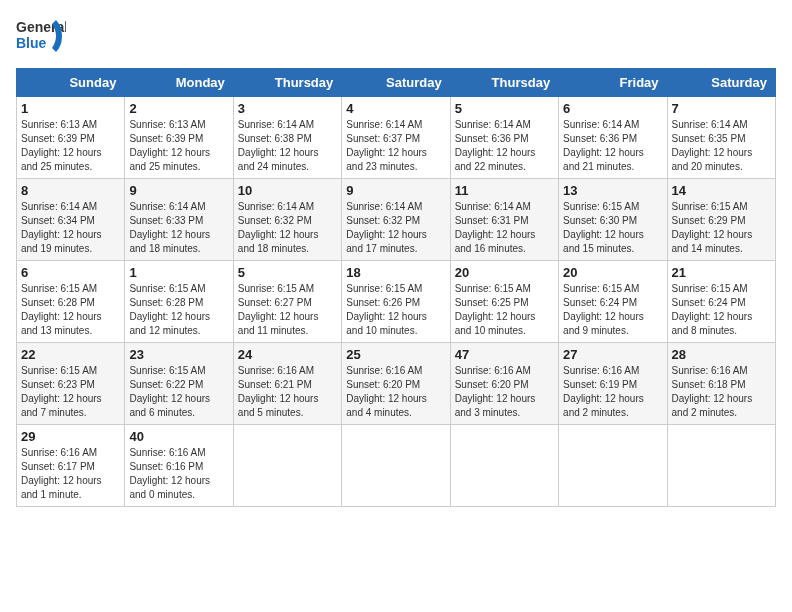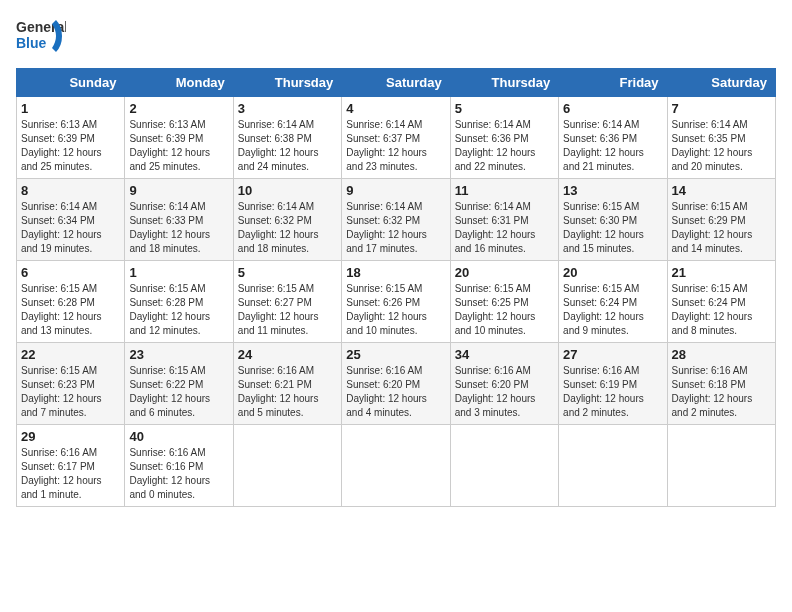--- a/index.html
+++ b/index.html
@@ -205,21 +205,21 @@
         </td>
         <td>
           <span class="day-num">24</span>
           <div class="day-detail">Sunrise: 6:16 AM<br>Sunset: 6:21 PM<br>Daylight: 12 hours and 5 minutes.</div>
         </td>
         <td>
           <span class="day-num">25</span>
           <div class="day-detail">Sunrise: 6:16 AM<br>Sunset: 6:20 PM<br>Daylight: 12 hours and 4 minutes.</div>
         </td>
         <td>
-          <span class="day-num">34</span>
+          <span class="day-num">47</span>
           <div class="day-detail">Sunrise: 6:16 AM<br>Sunset: 6:20 PM<br>Daylight: 12 hours and 3 minutes.</div>
         </td>
         <td>
           <span class="day-num">27</span>
           <div class="day-detail">Sunrise: 6:16 AM<br>Sunset: 6:19 PM<br>Daylight: 12 hours and 2 minutes.</div>
         </td>
         <td>
           <span class="day-num">28</span>
           <div class="day-detail">Sunrise: 6:16 AM<br>Sunset: 6:18 PM<br>Daylight: 12 hours and 2 minutes.</div>
         </td>

